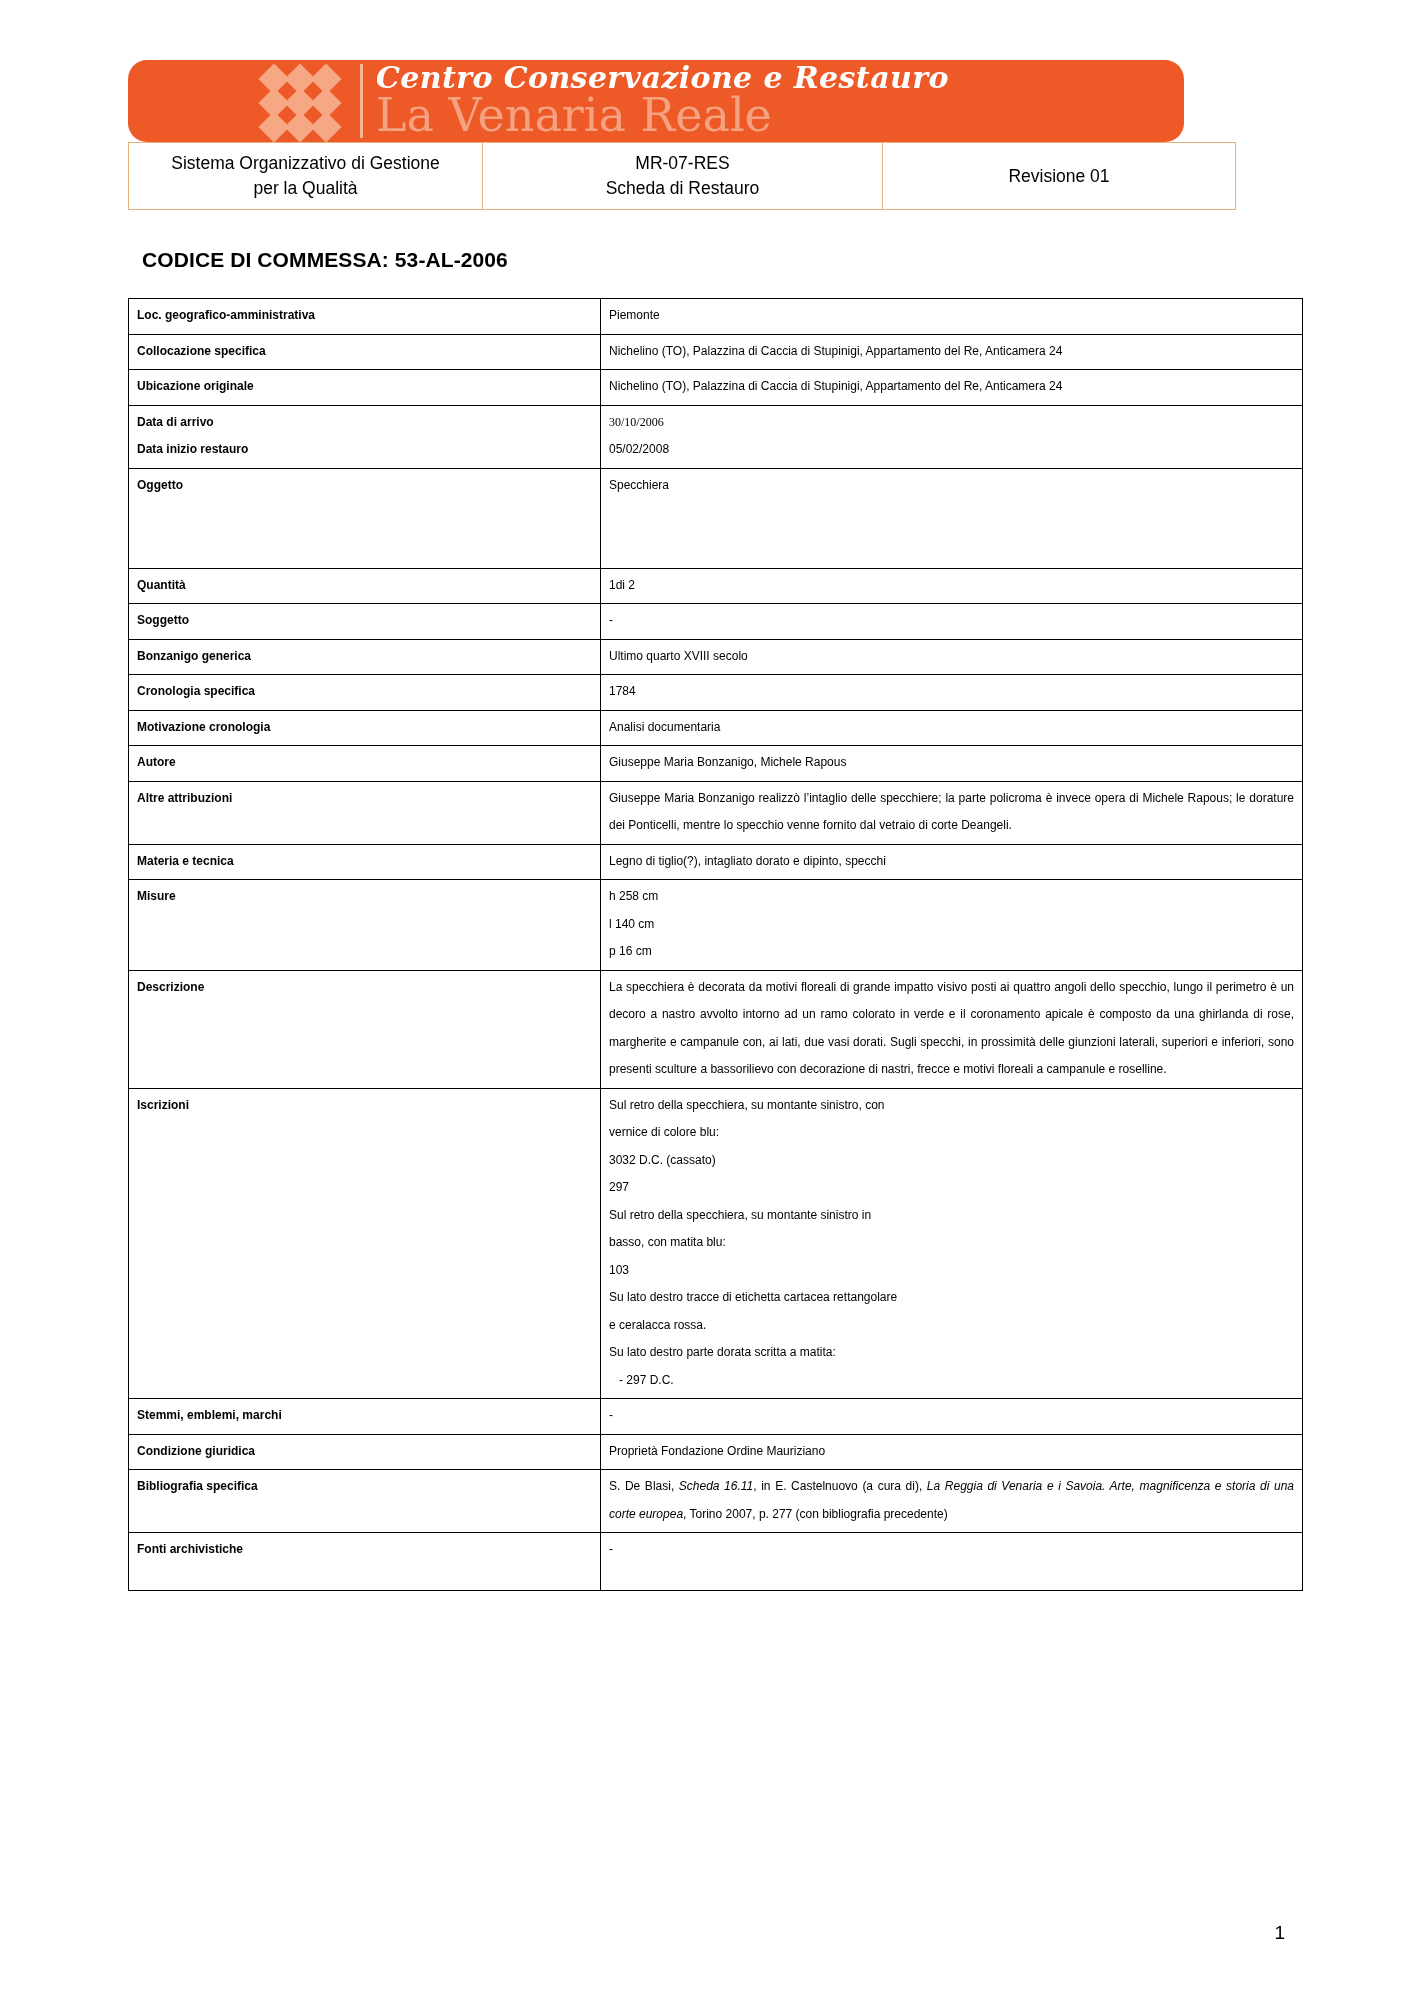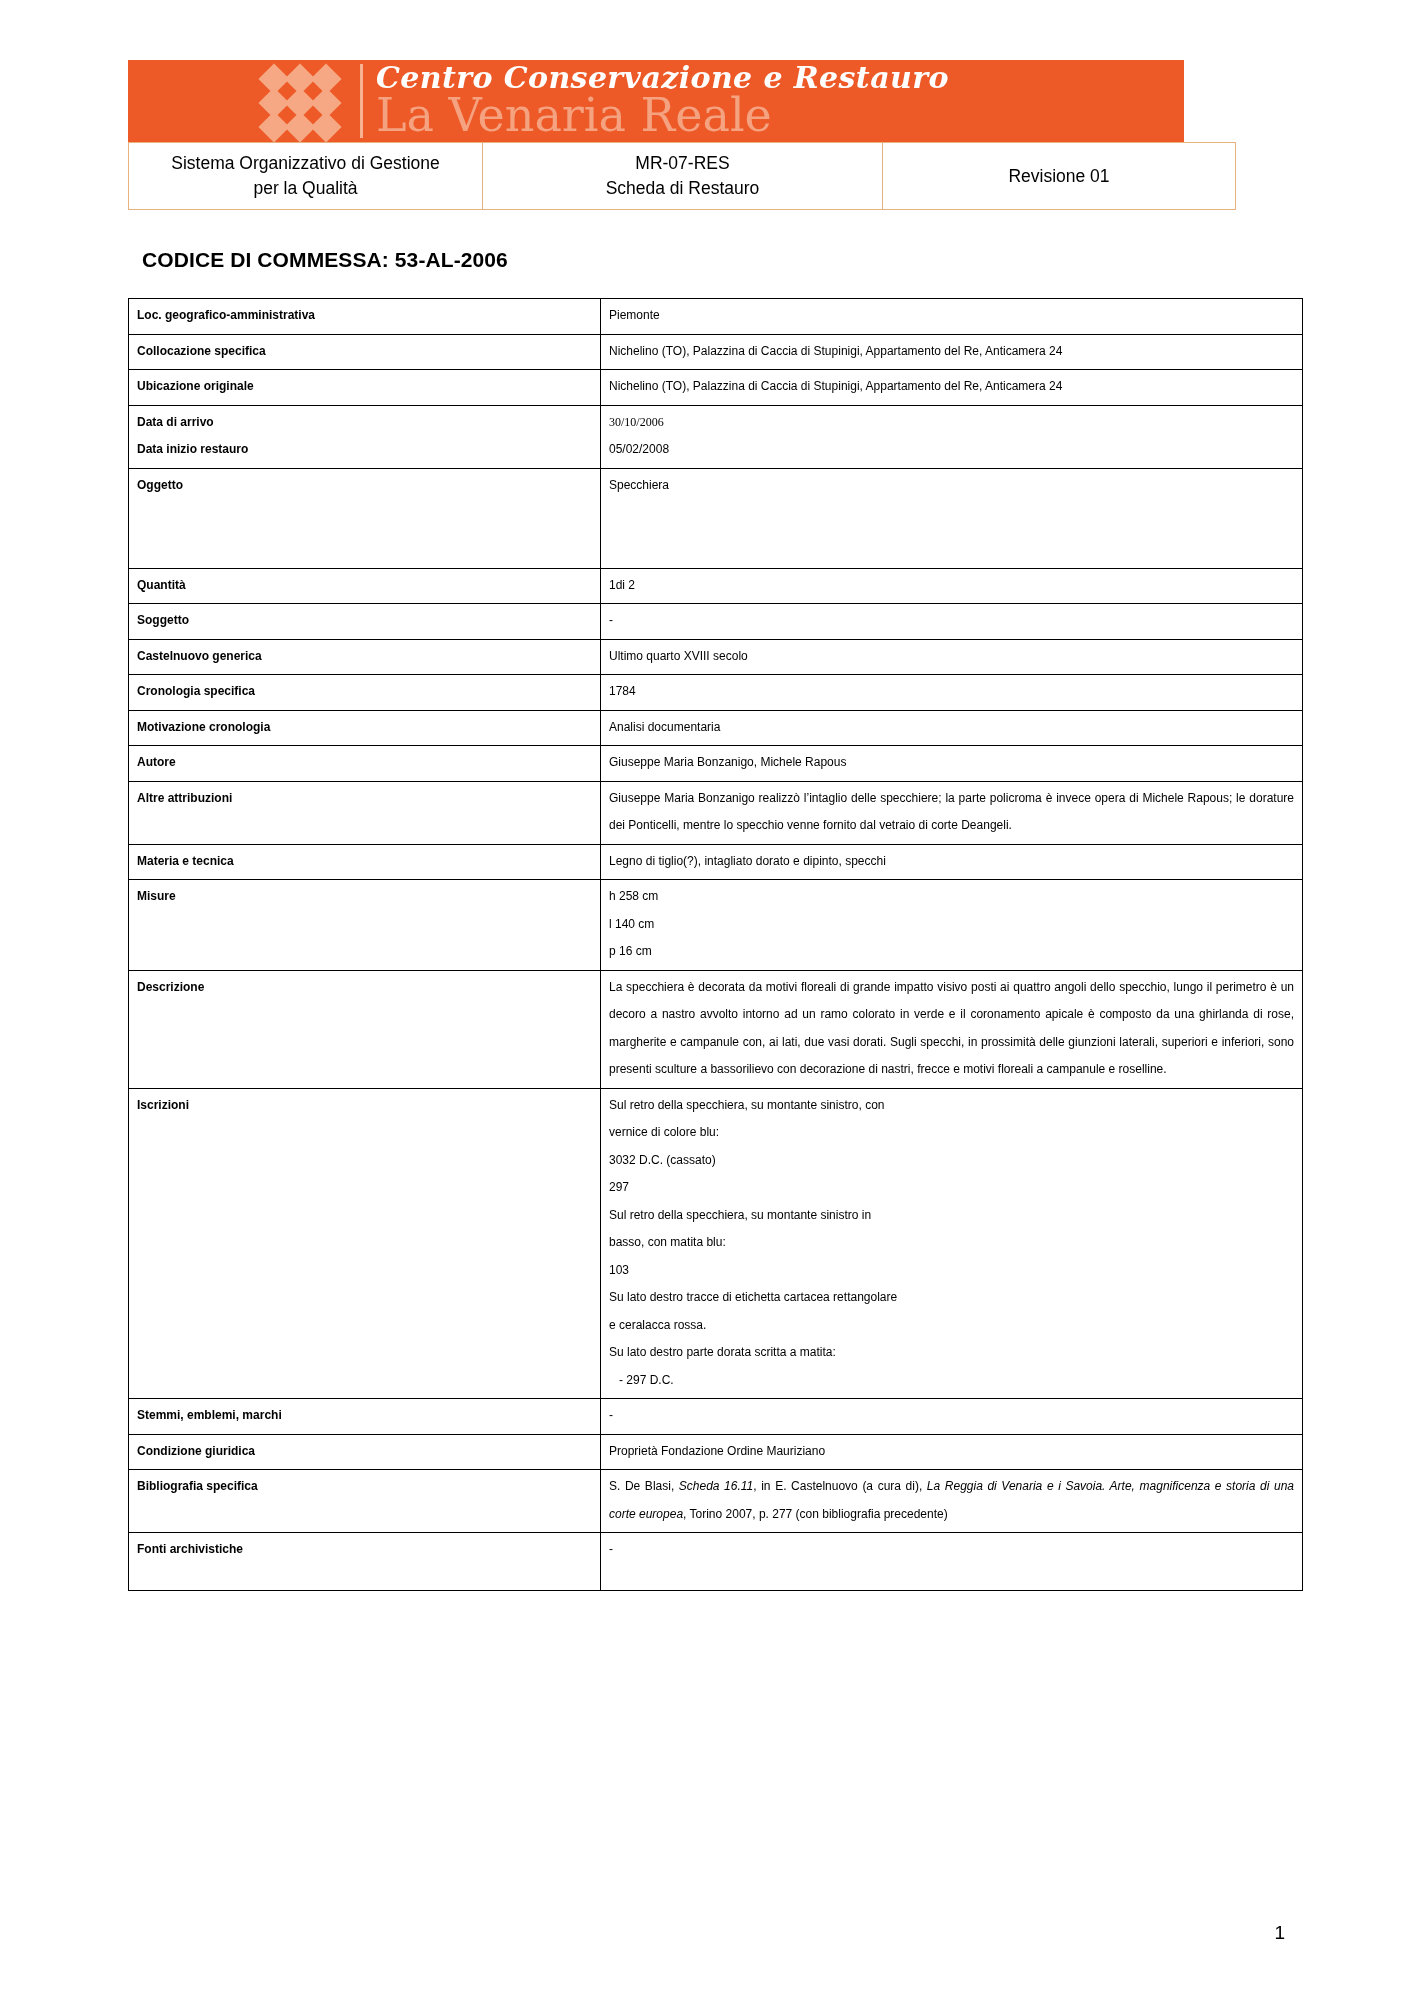--- a/index.html
+++ b/index.html
@@ -23,20 +23,21 @@
   }
 
   
   .letterhead {
     position: relative;
     height: 82px;
     background: #ED5A27;
     margin-left: 0;
     width: 1056px;
     overflow: hidden;
+    border-radius: 19px;
   }
   .lh-diamonds {
     position: absolute;
     left: 135px;
     top: 6px;
     width: 80px;
     height: 72px;
   }
   .lh-diamonds .dmd {
     position: absolute;
@@ -220,21 +221,21 @@
         <td class="lbl">Quantità</td>
         <td class="val nojustify">1di 2</td>
       </tr>
 
       <tr>
         <td class="lbl">Soggetto</td>
         <td class="val nojustify">-</td>
       </tr>
 
       <tr>
-        <td class="lbl">Castelnuovo generica</td>
+        <td class="lbl">Bonzanigo generica</td>
         <td class="val nojustify">Ultimo quarto XVIII secolo</td>
       </tr>
 
       <tr>
         <td class="lbl">Cronologia specifica</td>
         <td class="val nojustify">1784</td>
       </tr>
 
       <tr>
         <td class="lbl">Motivazione cronologia</td>

